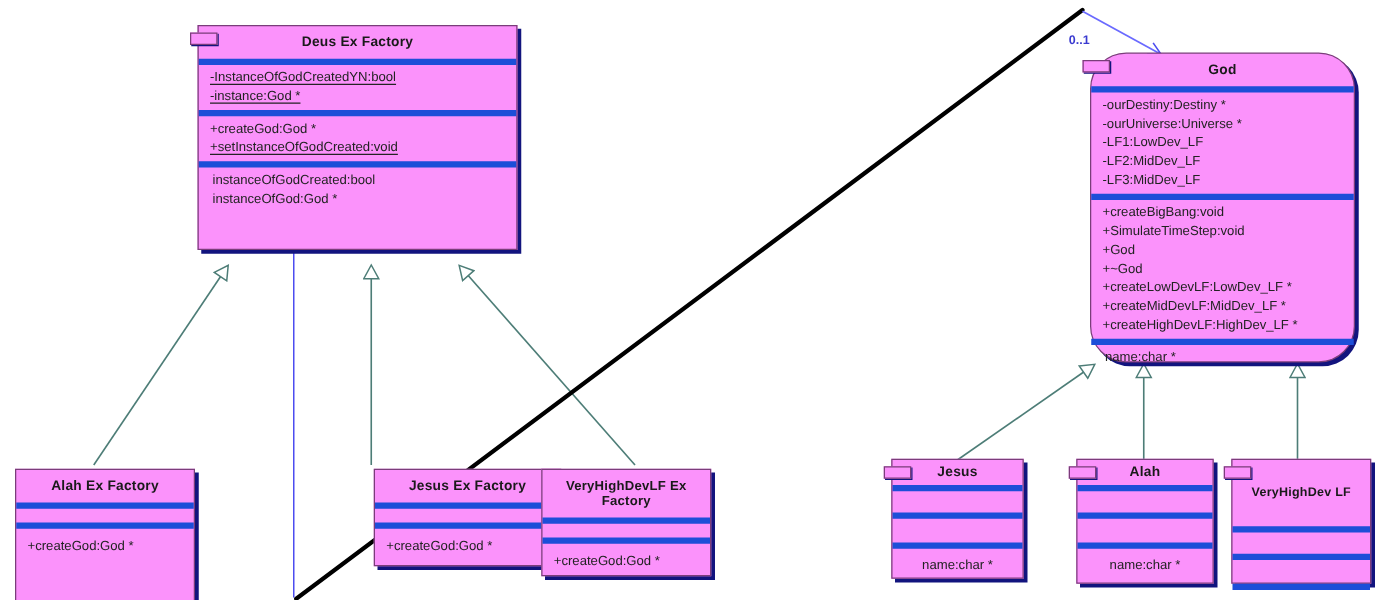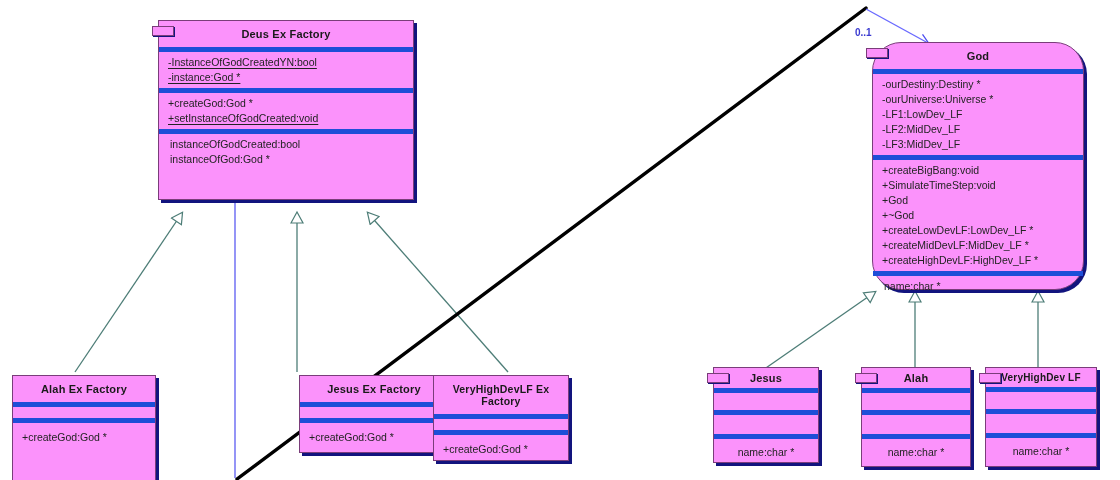--- a/index.html
+++ b/index.html
@@ -194,21 +194,21 @@
     </div>
     <div class="sect" style="height:22px;"></div>
     <div class="sect" style="height:24px;"></div>
     <div class="sect" style="padding-top:6px;">
       <div class="row plain" style="text-align:center;padding-left:0;">name:char *</div>
     </div>
   </div>
 
   <div class="uml" style="left:985px;top:367px;width:112px;height:100px;">
     <div class="tab"></div>
-    <div class="sect" style="padding:2px 0;">
+    <div class="sect" style="padding:19px 0;">
       <div class="title" style="padding:2px 0;font-size:10px;">VeryHighDev LF</div>
     </div>
     <div class="sect" style="height:22px;"></div>
     <div class="sect" style="height:24px;"></div>
     <div class="sect" style="padding-top:6px;">
       <div class="row plain" style="text-align:center;padding-left:0;">name:char *</div>
     </div>
   </div>
 
 </div>

